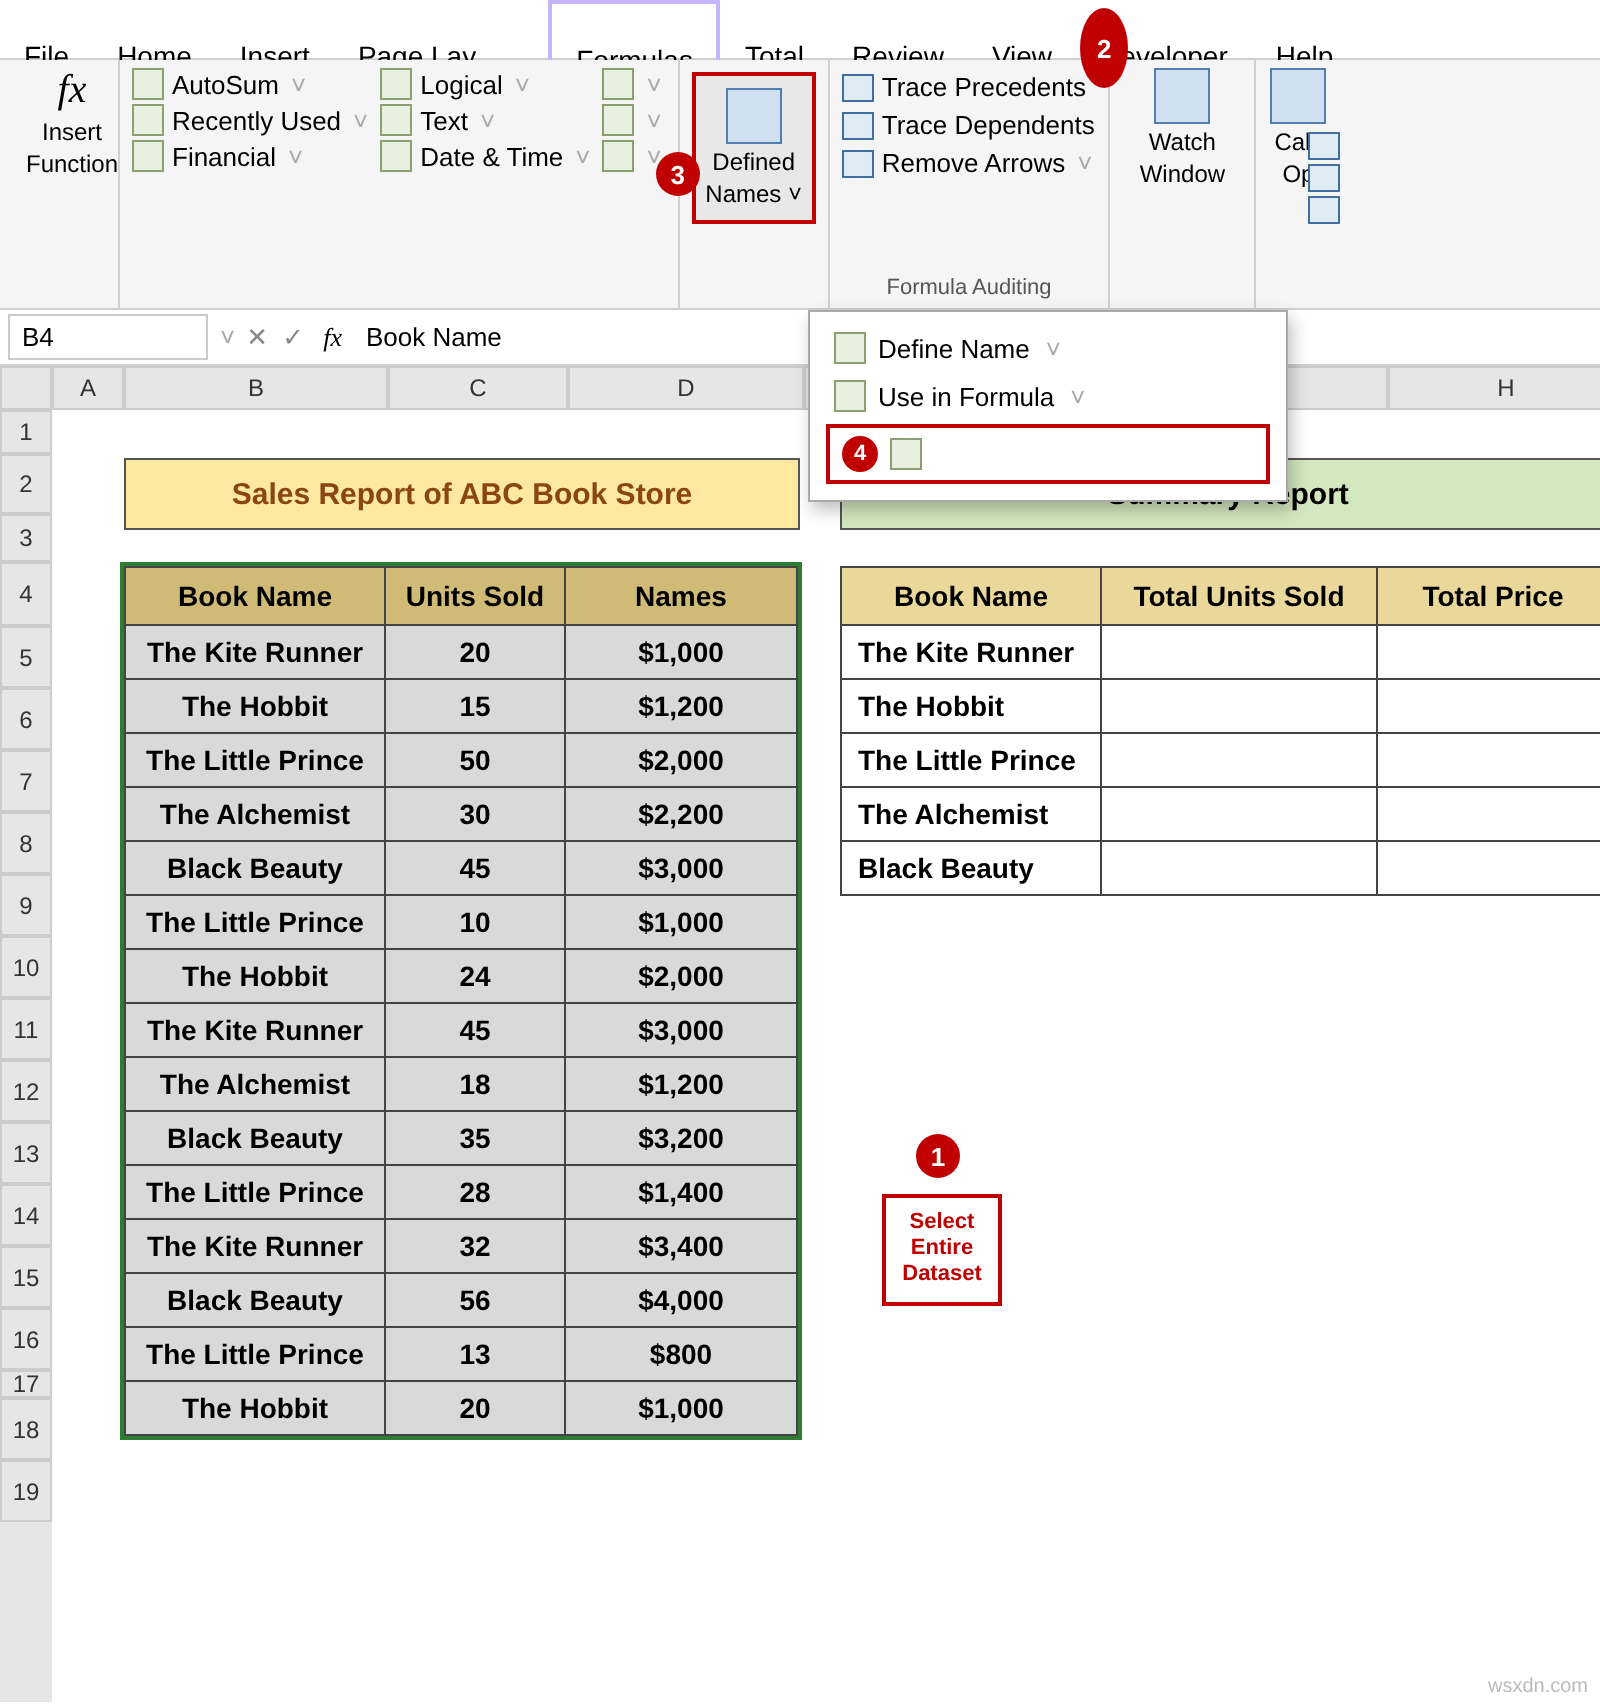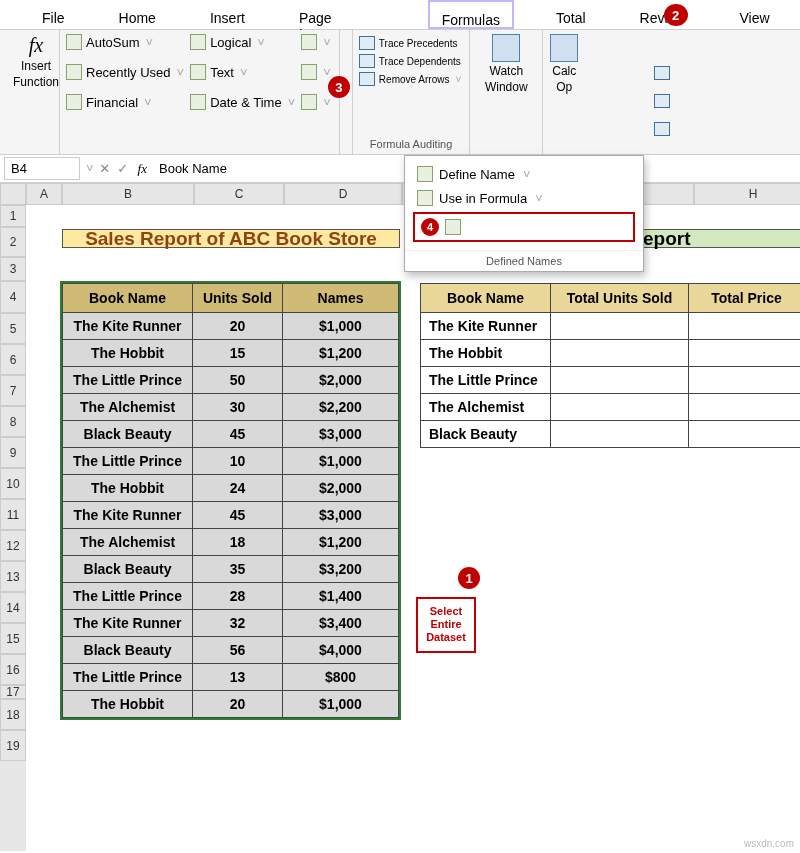--- a/index.html
+++ b/index.html
@@ -1,70 +1,70 @@
 <!DOCTYPE html>
 <html><head>
 <meta charset="utf-8">
 <style>
 * { box-sizing: border-box; margin: 0; padding: 0; font-family: "Segoe UI", Arial, sans-serif; }
 body { background: #fff; width: 800px; height: 853px; overflow: hidden; position: relative; }
 
 
 .tabs { display: flex; height: 30px; border-bottom: 1px solid #d0d0d0; font-size: 14px; }
-.tabs div { padding: 10px 12px; cursor: pointer; position: relative; margin-left: 30px; }
+.tabs div { padding: 20px 12px; cursor: pointer; position: relative; }
 .tabs .active { border: 2px solid #c4b5fd; }
 
 
 .ribbon { display: flex; background: #f5f5f5; border-bottom: 1px solid #d0d0d0; height: 125px; position: relative; }
 .group { border-right: 1px solid #d0d0d0; padding: 4px 6px; display: flex; flex-direction: column; justify-content: space-between; }
 .group-label { text-align: center; font-size: 11px; color: #555; padding-top: 2px; }
 
 .insert-fn { display: flex; flex-direction: column; align-items: center; justify-content: center; width: 60px; font-size: 12px; text-align: center; gap: 2px; }
 .fx { font-style: italic; font-size: 20px; font-family: serif; }
 
 .fnlib { display: flex; gap: 4px; }
-.fncol { display: flex; flex-direction: column; gap: 14px; font-size: 13px; }
+.fncol { display: flex; flex-direction: column; gap: 2px; font-size: 13px; }
 .fncol div { display: flex; align-items: center; gap: 4px; white-space: nowrap; }
 .ico { width: 16px; height: 16px; background: #e8f0e0; border: 1px solid #8aa070; display: inline-block; }
 
 .defined-names-btn { display: flex; flex-direction: column; align-items: center; width: 62px; border: 2px solid #c00000; padding: 6px 2px; font-size: 12px; text-align: center; gap: 2px; background: #e8e8e8; }
 .big-ico { width: 28px; height: 28px; background: #d0e0f0; border: 1px solid #5080b0; }
 
-.auditing { font-size: 10px; }
+.auditing { font-size: 13px; }
 .auditing div { display: flex; align-items: center; gap: 4px; padding: 2px 0; white-space: nowrap; }
 .aud-ico { width: 16px; height: 14px; border: 1px solid #4070a0; background: #e0ecf5; display: inline-block; }
 
 
 .dropdown { position: absolute; left: 404px; top: 155px; width: 240px; background: #fff; border: 1px solid #aaa; box-shadow: 2px 4px 8px rgba(0,0,0,0.25); z-index: 10; font-size: 13px; }
 .dropdown .dd-top { display: flex; padding: 6px; gap: 6px; }
 .name-mgr { display: flex; flex-direction: column; align-items: center; font-size: 12px; width: 50px; text-align: center; }
 .dd-items div { padding: 4px 6px; display: flex; align-items: center; gap: 6px; }
 .create-sel { border: 2px solid #c00000; margin: 2px; }
 .dd-label { text-align: center; font-size: 11px; color: #555; padding: 4px 0; border-top: 1px solid #eee; }
 
 
 .fbar { display: flex; align-items: center; height: 28px; border-bottom: 1px solid #d0d0d0; font-size: 13px; }
-.namebox { width: 76px; border: 1px solid #ccc; padding: 3px 6px; margin: 2px 4px; }
+.namebox { width: 100px; border: 1px solid #ccc; padding: 3px 6px; margin: 2px 4px; }
 .fbar-ico { width: 18px; text-align: center; color: #888; }
 .fx2 { font-style: italic; font-family: serif; padding: 0 6px; }
 .finput { flex: 1; padding: 3px 6px; }
 
 
 .grid { display: flex; height: 668px; }
 .rowhdrs { display: flex; flex-direction: column; background: #e6e6e6; }
 .rowhdrs div, .colhdrs div { border: 1px solid #ccc; font-size: 12px; text-align: center; display: flex; align-items: center; justify-content: center; color: #333; }
 .corner { width: 26px; height: 22px; background: #e6e6e6; border: 1px solid #ccc; }
 .colhdrs { display: flex; background: #e6e6e6; height: 22px; }
 .rowhdrs div { width: 26px; }
 
 .sheet { flex: 1; position: relative; }
 .cells { position: relative; }
 
 
-.title-bar { position: absolute; height: 19px; display: flex; align-items: center; justify-content: center; font-weight: bold; font-size: 19px; border: 1px solid #555; }
+.title-bar { position: absolute; height: 36px; display: flex; align-items: center; justify-content: center; font-weight: bold; font-size: 15px; border: 1px solid #555; }
 .title1 { left: 36px; top: 24px; width: 338px; background: #ffe8a0; color: #8b4513; }
 .title2 { left: 394px; top: 24px; width: 388px; background: #d4e8c0; }
 
 
 table { border-collapse: collapse; position: absolute; font-size: 14px; }
 th { background: #d0bb76; font-weight: bold; padding: 6px 4px; border: 1px solid #444; }
 td { padding: 5px 4px; border: 1px solid #444; text-align: center; font-weight: bold; }
 .t1 { left: 36px; top: 78px; }
 .t1 td { background: #d9d9d9; }
 .t1 th:nth-child(1), .t1 td:nth-child(1) { width: 130px; }
@@ -158,20 +158,25 @@
           </div>
         <div>
             <span class="ico"></span>
             <span class="sep">˅</span>
           </div>
       </div>
     </div>
   </div>
   <div class="group" style="padding:6px;position:relative;">
     <div class="circ" style="left:-12px;top:46px;">3</div>
+    <div class="defined-names-btn">
+      <span class="big-ico"></span>
+      <span>Defined</span>
+        <span>Names ˅</span>
+    </div>
   </div>
   <div class="group">
     <div class="auditing">
       <div>
           <span class="aud-ico"></span>
           <span>Trace Precedents</span>
         </div>
       <div>
           <span class="aud-ico"></span>
           <span>Trace Dependents</span>
@@ -223,21 +228,20 @@
           <span class="ico"></span>
           <span>Use in Formula</span> 
           <span class="sep">˅</span>
         </div>
       <div class="create-sel">
         <span class="circ" style="position:static;width:18px;height:18px;font-size:11px;">4</span>
         <span class="ico"></span>
       </div>
     </div>
   </div>
-  <div class="dd-label">Defined Names</div>
 </div>
 
 <div class="fbar">
   <div class="namebox">B4</div>
   <span class="sep">˅</span>
   <span class="fbar-ico">✕</span>
   <span class="fbar-ico">✓</span>
   <span class="fx2">fx</span>
   <div class="finput">Book Name</div>
 </div>
@@ -398,18 +402,18 @@
             </tr>
             <tr>
               <td>Black Beauty</td>
               <td></td>
               <td></td>
             </tr>
           </tbody>
       </table>
 
       <div class="circ" style="left:432px;top:362px;">1</div>
-      <div class="anno-box" style="left:390px;top:392px;width:60px;">Select<br>Entire<br>Dataset</div>
+      <div class="anno-box" style="left:415px;top:392px;width:60px;">Select<br>Entire<br>Dataset</div>
     </div>
   </div>
 </div>
 
 <div class="watermark">wsxdn.com</div>
 
 </body></html>

